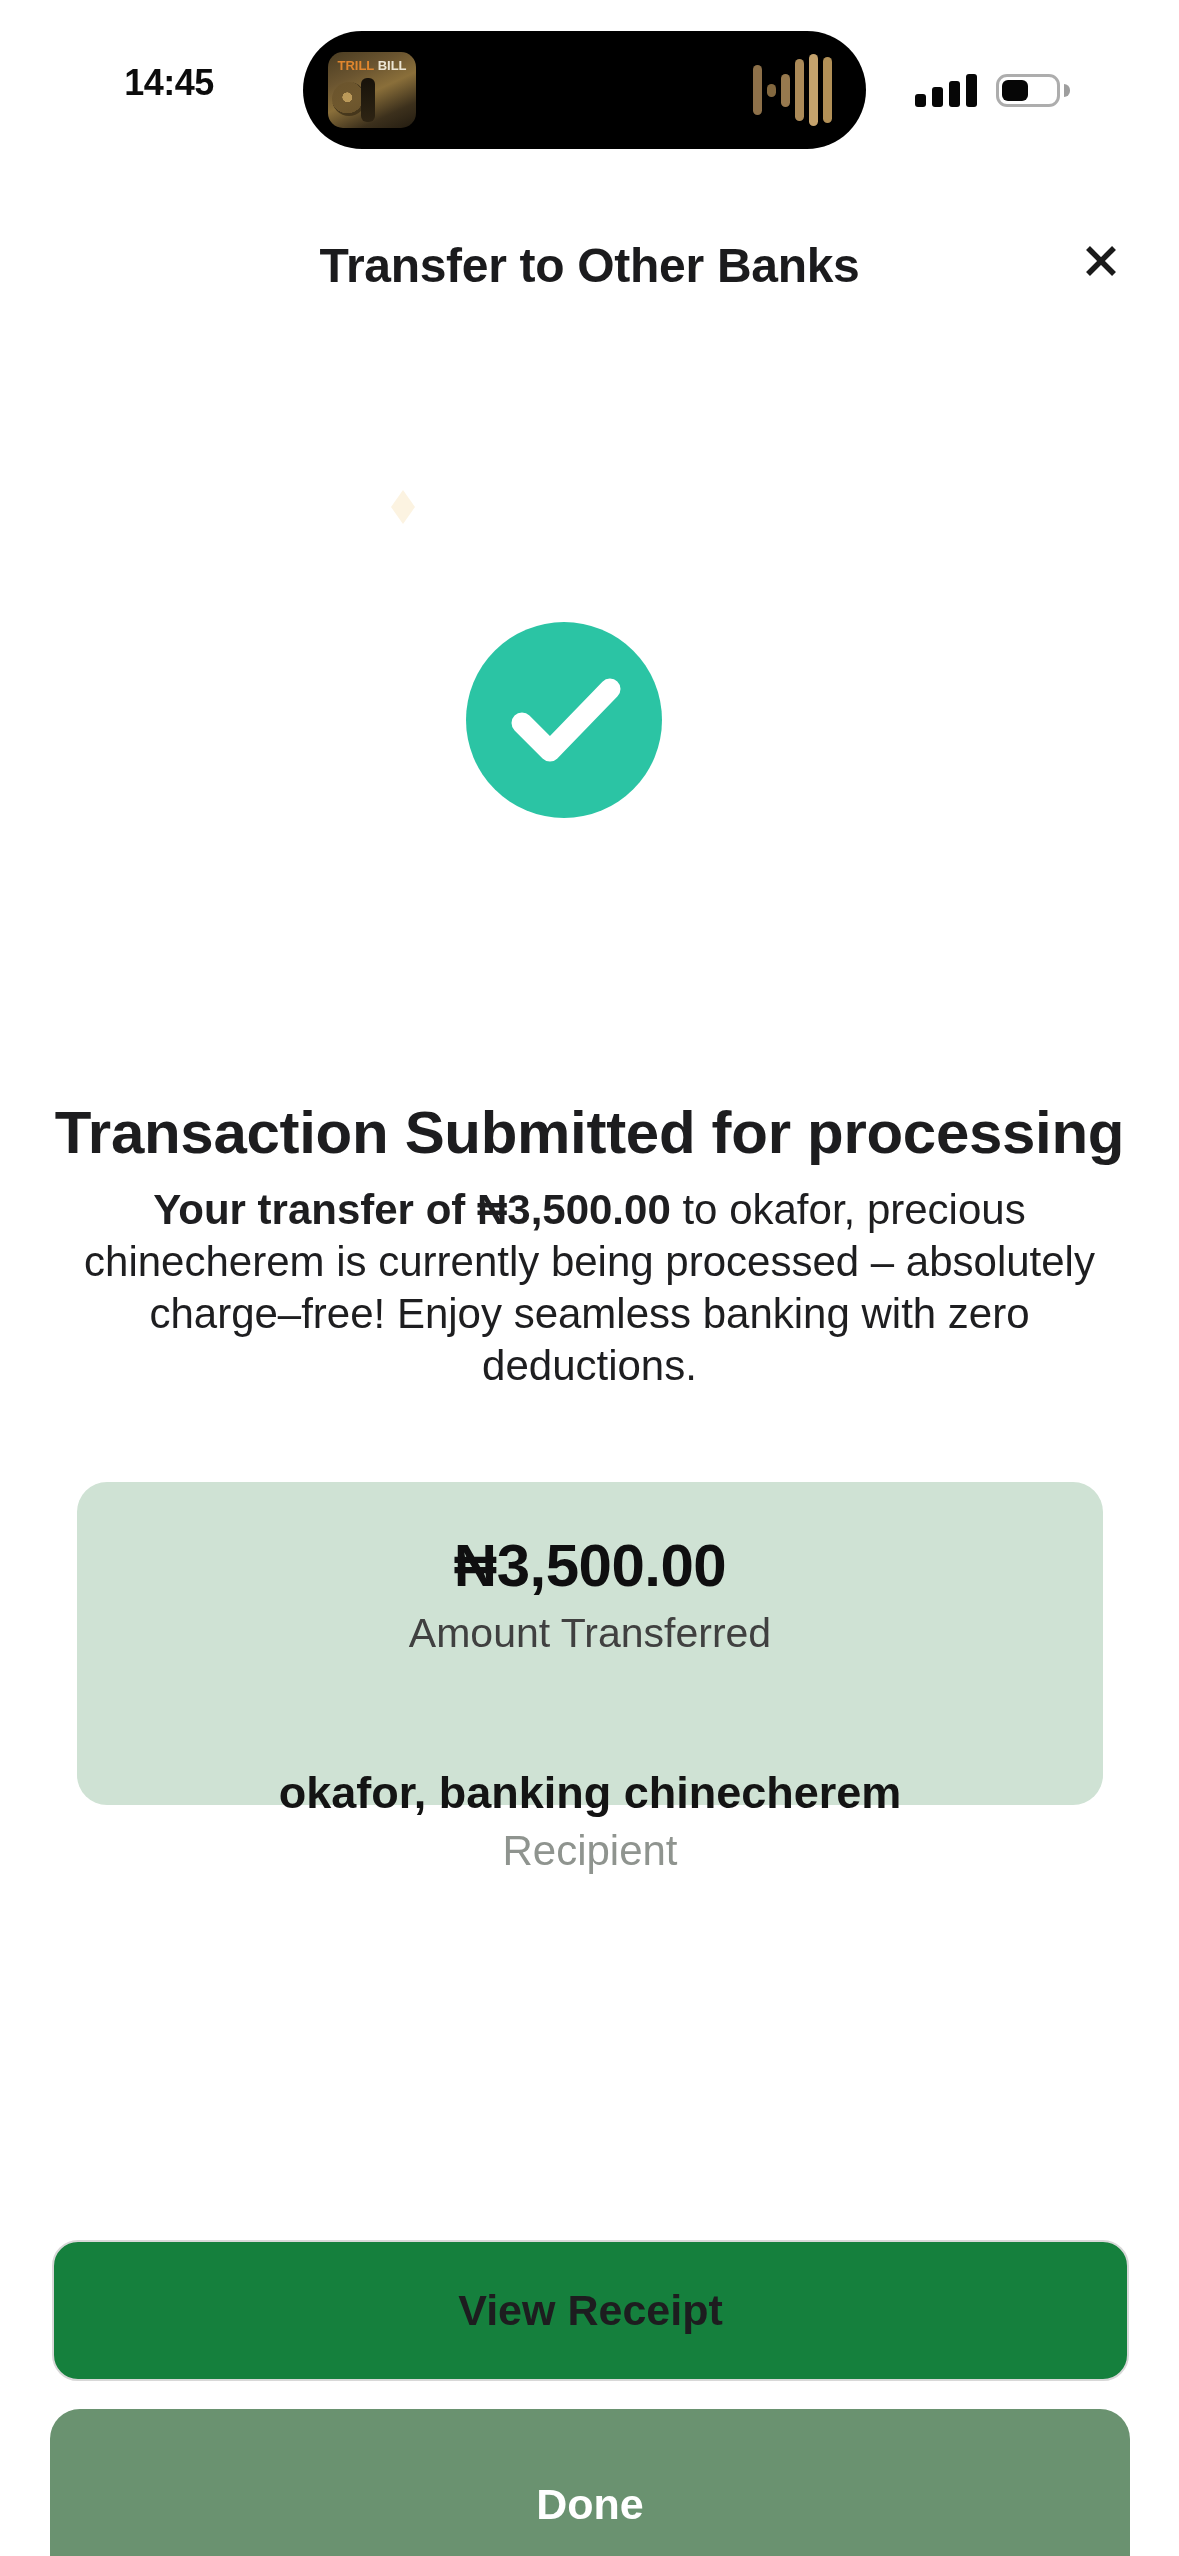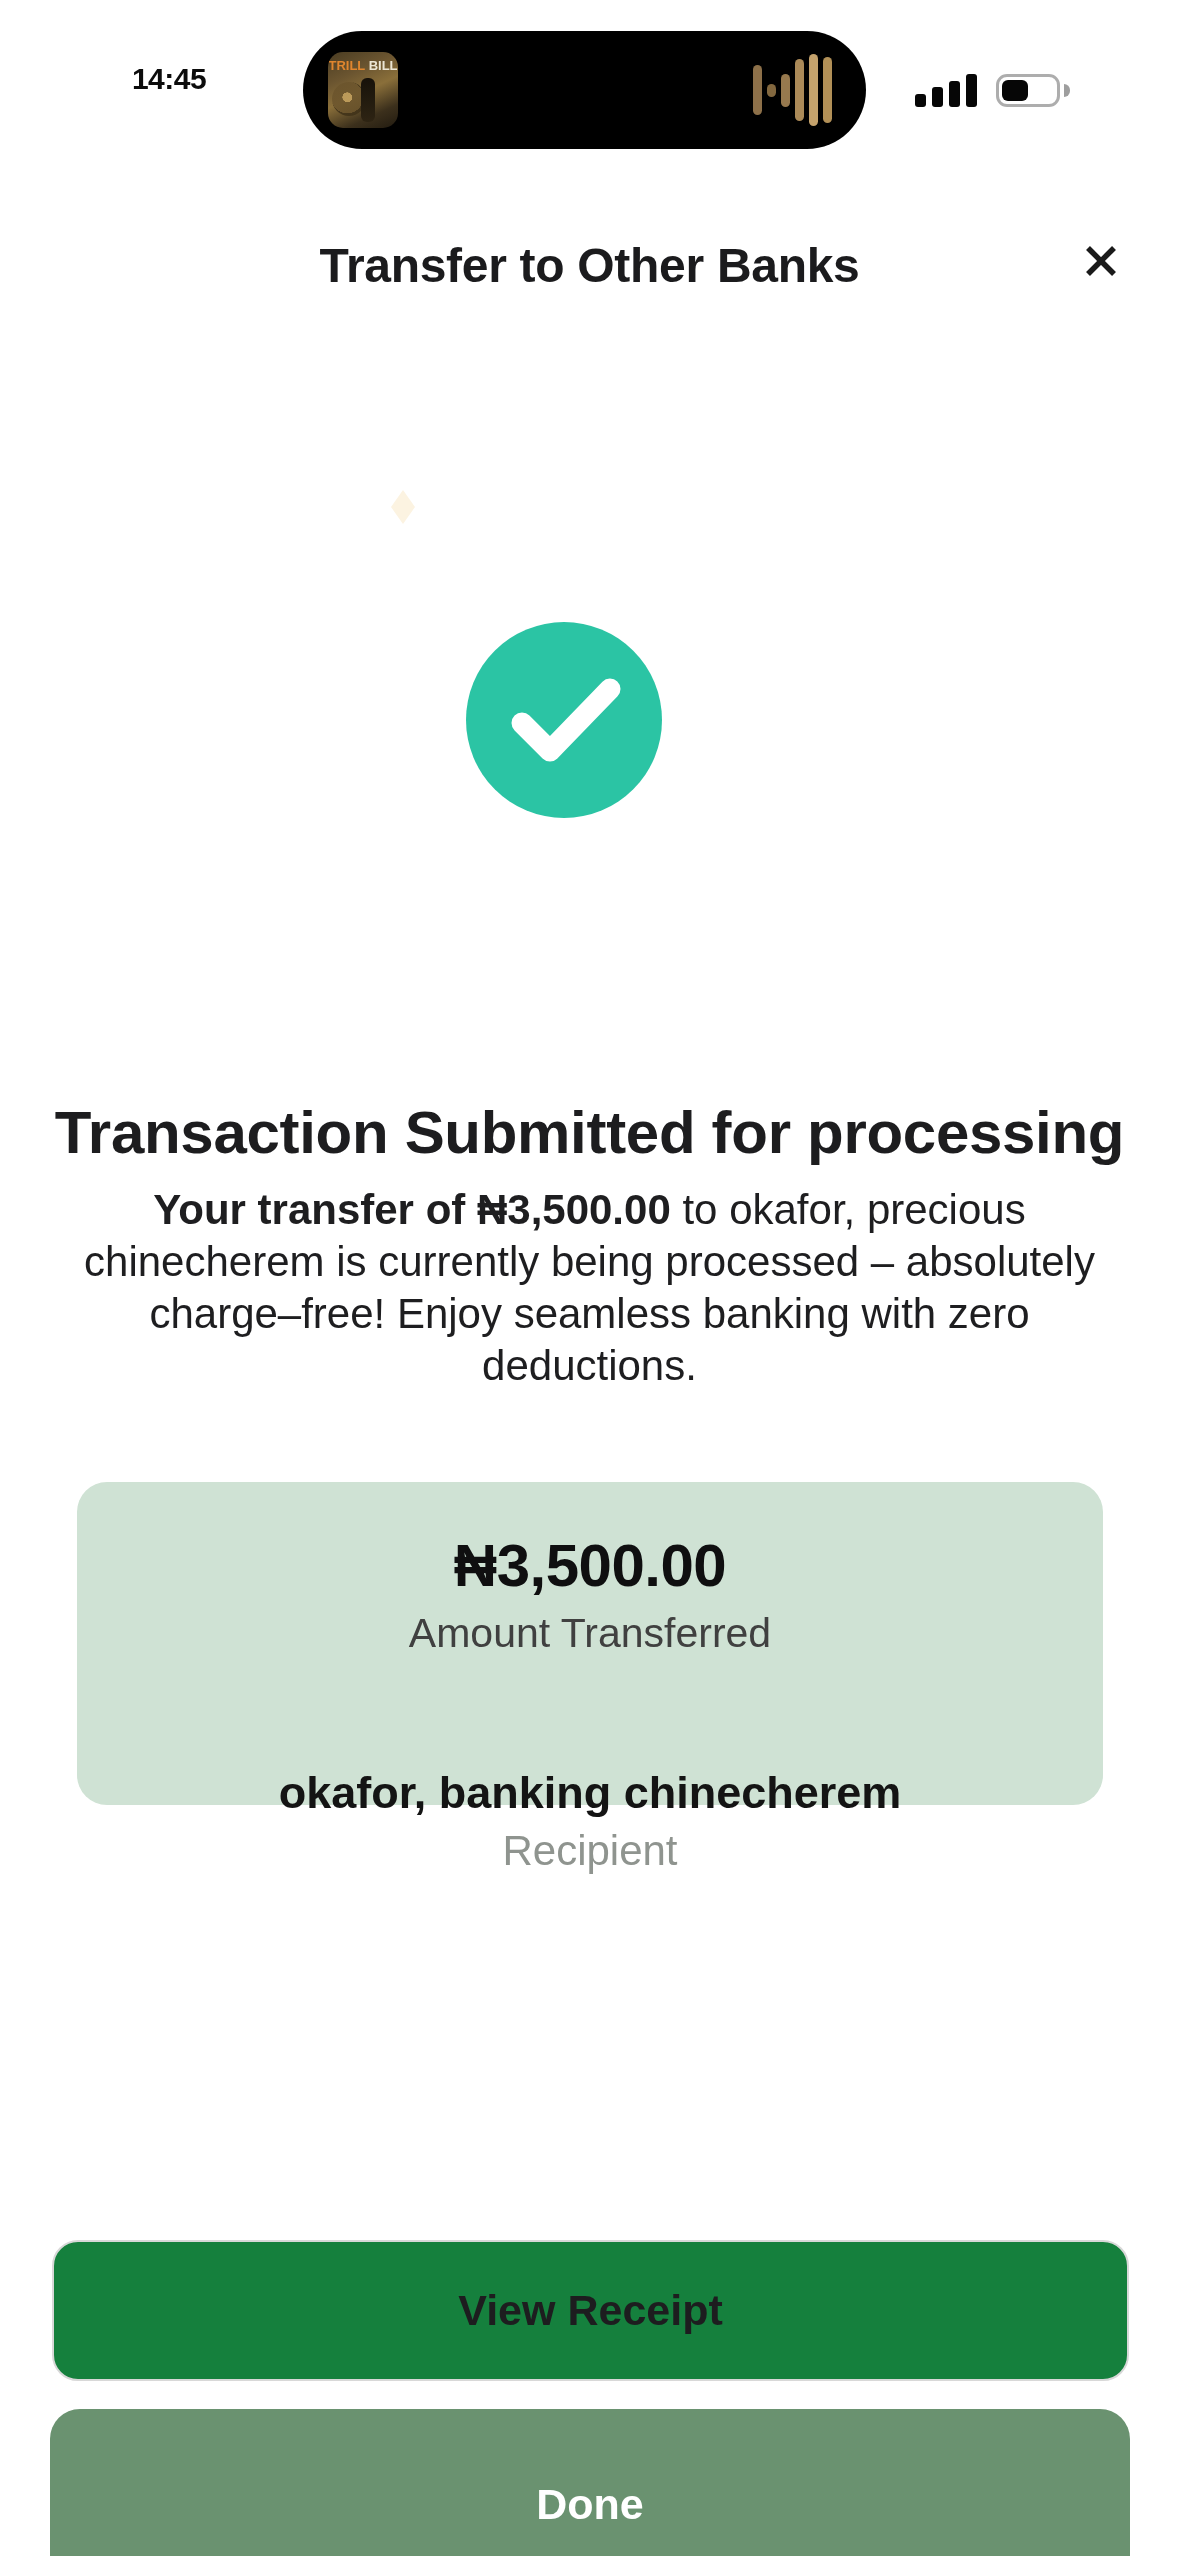--- a/index.html
+++ b/index.html
@@ -2,24 +2,24 @@
 <html><head>
 <meta charset="utf-8">
 <style>
   * { margin:0; padding:0; box-sizing:border-box; }
   html,body { width:1179px; height:2556px; overflow:hidden; background:#ffffff; }
   body { font-family:"Liberation Sans","DejaVu Sans",sans-serif; color:#1d1d1f; }
   .screen { position:relative; width:1179px; height:2556px; background:#ffffff; overflow:hidden; }
 
   
   .time { position:absolute; left:96px; top:62px; width:146px; text-align:center;
-          font-size:30px; font-weight:700; color:#0c0c0c; letter-spacing:-0.5px; }
+          font-size:36px; font-weight:700; color:#0c0c0c; letter-spacing:-0.5px; }
   .island { position:absolute; left:303px; top:31px; width:563px; height:118px;
             background:#000; border-radius:59px; }
-  .album { position:absolute; left:25px; top:21px; width:70px; height:76px;
+  .album { position:absolute; left:25px; top:21px; width:88px; height:76px;
            border-radius:15px; overflow:hidden;
            background:linear-gradient(155deg,#4a3c22 0%,#6b5530 30%,#8a6f3a 52%,#3c301c 78%,#221b10 100%); }
   .album-band { position:absolute; left:0; top:7px; width:100%; text-align:center;
                 font-size:13px; font-weight:700; letter-spacing:0px; line-height:14px; }
   .album-band .t1 { color:#e0862e; }
   .album-band .t2 { color:#ece6d4; }
   .album-wheel { position:absolute; left:4px; top:30px; width:34px; height:34px; border-radius:50%;
                  background:radial-gradient(circle at 45% 45%, #c5a25f 0 18%, #6b542c 19% 60%, #3f3118 61% 100%); opacity:.85; }
   .album-fig { position:absolute; left:33px; top:26px; width:14px; height:44px; border-radius:6px;
                background:linear-gradient(#17120a,#2e2413); }

